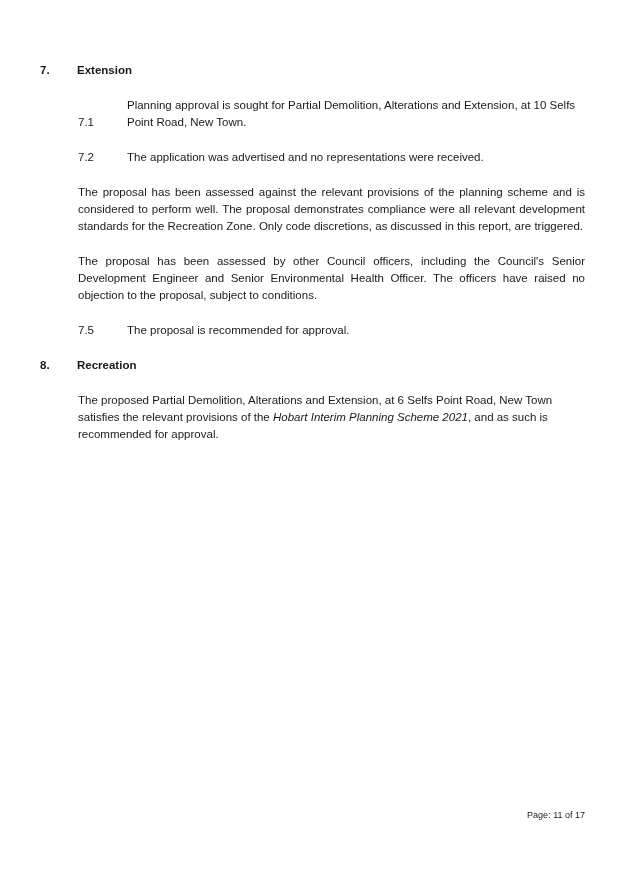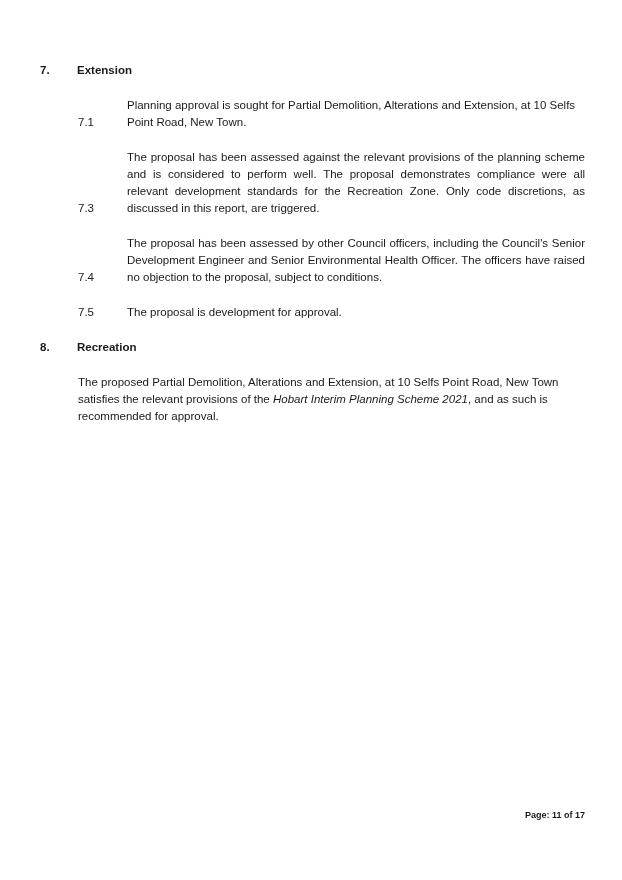--- a/index.html
+++ b/index.html
@@ -52,64 +52,65 @@
   .italic-seg {
     font-style: italic;
   }
   .footer {
     position: absolute;
     top: 809px;
     right: 37px;
     font-size: 9px;
     line-height: 12px;
     color: #1a1a1a;
-    font-weight: bold;
   }
 </style>
 </head>
 <body>
 
 <div class="page">
   <div class="content">
 
     <div class="section">
       <div class="section-heading">
         <span class="sec-num">7.</span>
         <span class="sec-title">Extension</span>
       </div>
 
       <div class="item">
         <span class="item-num">7.1</span>
         <span class="item-text">Planning approval is sought for Partial Demolition, Alterations and Extension, at 10 Selfs Point Road, New Town.</span>
       </div>
 
+      <div class="item">
+        <span class="item-num">7.2</span>
+        <span class="item-text">The application was advertised and no representations were received.</span>
+      </div>
 
       <div class="item">
-        <span class="item-num">7.3</span>
         <span class="item-text justify">The proposal has been assessed against the relevant provisions of the planning scheme and is considered to perform well.  The proposal demonstrates compliance were all relevant development standards for the Recreation Zone.  Only code discretions, as discussed in this report, are triggered.</span>
       </div>
 
       <div class="item">
-        <span class="item-num">7.4</span>
         <span class="item-text justify">The proposal has been assessed by other Council officers, including the Council's Senior Development Engineer and Senior Environmental Health Officer. The officers have raised no objection to the proposal, subject to conditions.</span>
       </div>
 
       <div class="item">
         <span class="item-num">7.5</span>
-        <span class="item-text">The proposal is development for approval.</span>
+        <span class="item-text">The proposal is recommended for approval.</span>
       </div>
     </div>
 
     <div class="section">
       <div class="section-heading">
         <span class="sec-num">8.</span>
         <span class="sec-title">Recreation</span>
       </div>
 
       <div class="item">
-        <span class="item-text"><span>The proposed Partial Demolition, Alterations and Extension, at 10 Selfs Point Road, New Town satisfies the relevant provisions of the </span><span class="italic-seg">Hobart Interim Planning Scheme 2021</span><span>, and as such is recommended for approval.</span></span>
+        <span class="item-text"><span>The proposed Partial Demolition, Alterations and Extension, at 6 Selfs Point Road, New Town satisfies the relevant provisions of the </span><span class="italic-seg">Hobart Interim Planning Scheme 2021</span><span>, and as such is recommended for approval.</span></span>
       </div>
     </div>
 
   </div>
 
   <div class="footer">Page: 11 of 17</div>
 </div>
 
 </body></html>

